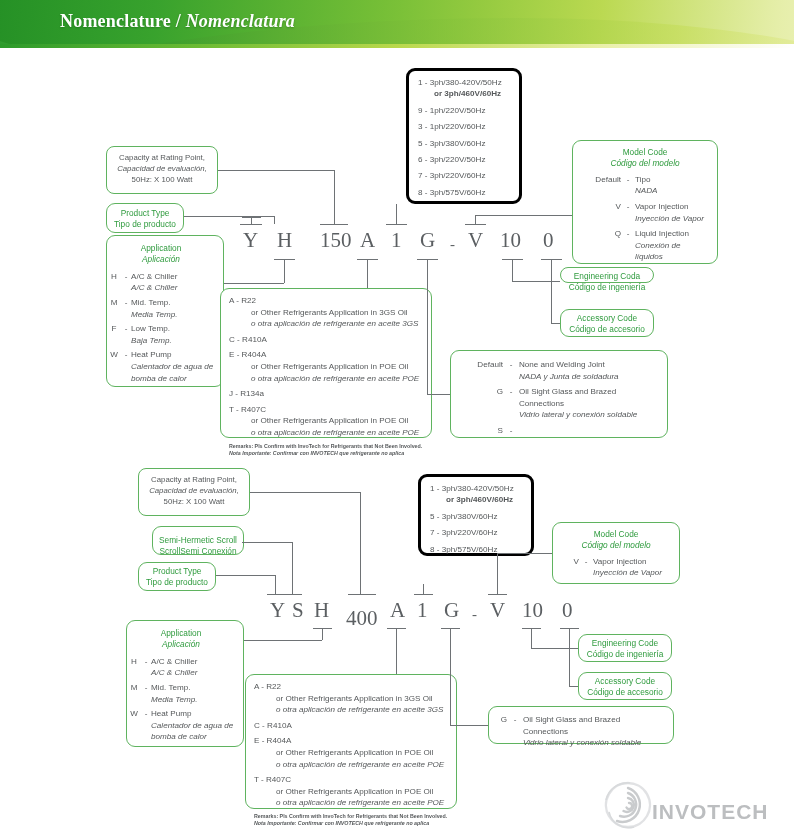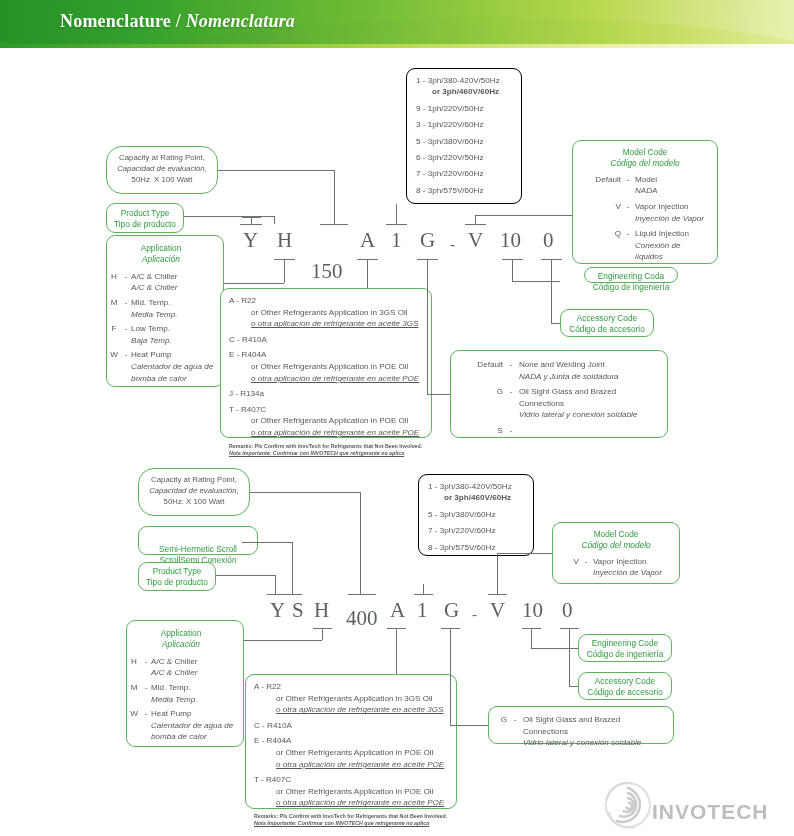--- a/index.html
+++ b/index.html
@@ -35,29 +35,29 @@
     background:#ffffff; }
   .gbox.lbl { text-align:center; color:#2f9b3e; font-size:8.3px; line-height:11.4px; padding:4px 6px; }
   .gbox.lbl .es { }
 
   .boxtitle { color:#2f9b3e; font-size:8.3px; text-align:center; line-height:11.4px; }
   .boxtitle .es { font-style:italic; }
 
   
   .tbox { position:absolute; border:1px solid #5fb35f; border-radius:9px; background:#fff;
     color:#55585a; font-size:8.1px; line-height:11.6px; padding:6px 8px; }
-  .tbox .es { font-style:italic;text-decoration:underline; }
+  .tbox .es { font-style:italic; }
   .tbox .ind { padding-left:22px; display:block; }
   .tbox .row { white-space:nowrap; }
   .tbox .sp { display:block; height:4px; }
 
   .remark { font-size:5.3px; line-height:7.4px; color:#55585a; font-weight:bold; }
 
   
-  .capbox { position:absolute; border:1px solid #5fb35f; border-radius:16px; background:#fff;
+  .capbox { position:absolute; border:1px solid #5fb35f; border-radius:8px; background:#fff;
     color:#55585a; font-size:7.8px; line-height:11.2px; text-align:center; padding:5px 6px; }
   .capbox .es { font-style:italic; }
 
   
   .applist { position:absolute; border:1px solid #5fb35f; border-radius:9px; background:#fff; padding:7px 8px 8px 0; }
   .applist .hd { color:#2f9b3e; font-size:8.3px; text-align:center; line-height:11.4px; margin-bottom:5px; }
   .applist .hd .es { font-style:italic; }
   .applist .ar { display:flex; color:#55585a; font-size:8.1px; line-height:11.6px; margin-bottom:3px; }
   .applist .ar .k { width:14px; text-align:center; flex:none; }
   .applist .ar .d { width:10px; text-align:center; flex:none; }
@@ -72,21 +72,21 @@
 
   
   .obox { position:absolute; border:1px solid #5fb35f; border-radius:9px; background:#fff; padding:8px 10px; }
   .obox .mr { display:flex; color:#55585a; font-size:8.1px; line-height:11.6px; margin-bottom:4px; }
   .obox .mr:last-child { margin-bottom:0; }
   .obox .mr .k { width:42px; text-align:right; flex:none; }
   .obox .mr .d { width:16px; text-align:center; flex:none; }
   .obox .mr .v .es { font-style:italic; display:block; }
 
   
-  .vbox { position:absolute; border:1px solid #000000; border-radius:9px; background:#fff;
+  .vbox { position:absolute; border:3px solid #000000; border-radius:9px; background:#fff;
     color:#55585a; font-size:8.1px; line-height:11.4px; padding:6px 9px; }
   .vbox .vr { white-space:nowrap; margin-bottom:5px; }
   .vbox .vr:last-child { margin-bottom:0; }
   .vbox .vr .cont { display:block; padding-left:16px;font-weight:bold; }
 
   
   .mstring { position:absolute; color:#5b5f62; font-size:21px; line-height:21px;
     font-family:"Liberation Serif", serif; }
   .mstring span { position:absolute; }
 
@@ -198,21 +198,21 @@
 
 <div class="mbox" style="left:572px; top:140px; width:146px; height:124px;">
   <div class="boxtitle">
     <div>Model Code</div>
     <div class="es">Código del modelo</div>
   </div>
   <div class="mr">
     <span class="k">Default</span>
     <span class="d">-</span>
     <span class="v">
-      <span>Model</span>
+      <span>Tipo</span>
       <span class="es">NADA</span>
     </span>
   </div>
   <div class="mr">
     <span class="k">V</span>
     <span class="d">-</span>
     <span class="v">
       <span>Vapor Injection</span>
       <span class="es">Inyección de Vapor</span>
     </span>
@@ -220,21 +220,21 @@
   <div class="mr">
     <span class="k">Q</span>
     <span class="d">-</span>
     <span class="v">
       <span>Liquid Injection</span>
       <span class="es">Conexión de líquidos</span>
     </span>
   </div>
 </div>
 
-<div class="gbox lbl" style="left:560px; top:267px; width:94px; height:16px; padding-top:3px;margin-left:24px;">
+<div class="gbox lbl" style="left:560px; top:267px; width:94px; height:16px; padding-top:3px;">
   <div>Engineering Coda</div>
   <div class="es">Código de ingeniería</div>
 </div>
 
 <div class="gbox lbl" style="left:560px; top:309px; width:94px; height:28px; padding-top:3px;">
   <div>Accessory Code</div>
   <div class="es">Código de accesorio</div>
 </div>
 
 <div class="obox" style="left:450px; top:350px; width:218px; height:88px;">
@@ -256,21 +256,21 @@
   </div>
   <div class="mr">
     <span class="k">S</span>
     <span class="d">-</span>
   </div>
 </div>
 
 <div class="mstring" style="left:0; top:230px; width:794px; height:26px;">
   <span style="left:243px;">Y</span>
   <span style="left:277px;">H</span>
-  <span style="left:311px;margin-top:31px;">150</span>
+  <span style="left:320px;">150</span>
   <span style="left:360px;">A</span>
   <span style="left:391px;">1</span>
   <span style="left:420px;">G</span>
   <span style="left:450px; font-size:15px; top:4px;">-</span>
   <span style="left:468px;">V</span>
   <span style="left:500px;">10</span>
   <span style="left:543px;">0</span>
 </div>
 
 <div class="ln lnv" style="left:334px; top:170px; height:1px;"></div>
@@ -309,21 +309,21 @@
 <div class="ln lnv" style="left:551px; top:259px; height:64px;"></div>
 <div class="ln lnh" style="left:551px; top:323px; width:9px;"></div>
 <div class="ln lnh" style="left:541px; top:259px; width:21px;"></div>
 
 <div class="capbox" style="left:138px; top:468px; width:112px; height:48px;">
   <div>Capacity at Rating Point,</div>
   <div class="es">Capacidad de evaluación,</div>
   <div>50Hz: X 100 Watt</div>
 </div>
 
-<div class="gbox lbl" style="left:138px; top:526px; width:120px; height:29px; padding-top:17px;">
+<div class="gbox lbl" style="left:152px; top:526px; width:92px; height:29px; padding-top:8px;">
   <div>Semi-Hermetic Scroll</div>
   <div class="es">ScrollSemi Conexión</div>
 </div>
 
 <div class="gbox lbl" style="left:138px; top:562px; width:78px; height:29px; padding-top:3px;">
   <div>Product Type</div>
   <div class="es">Tipo de producto</div>
 </div>
 
 <div class="applist" style="left:126px; top:620px; width:118px; height:127px;">

